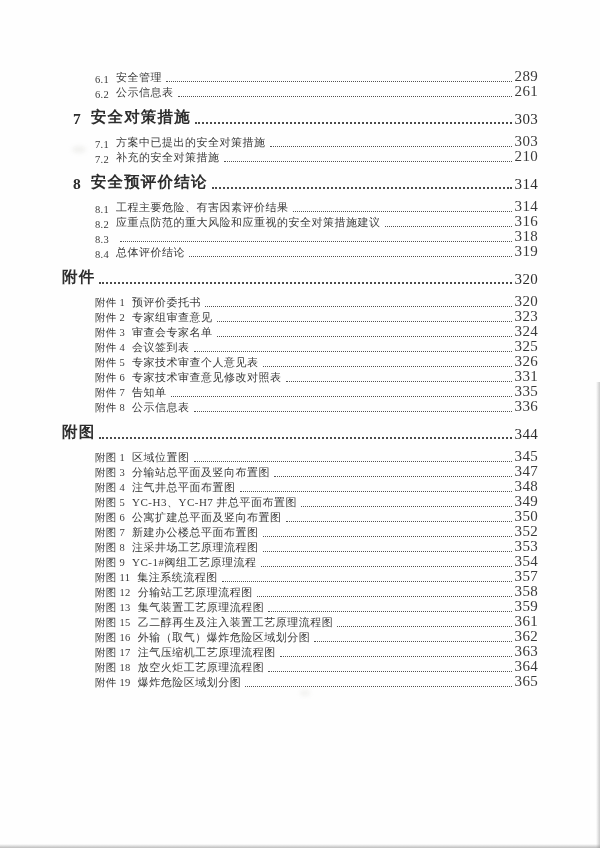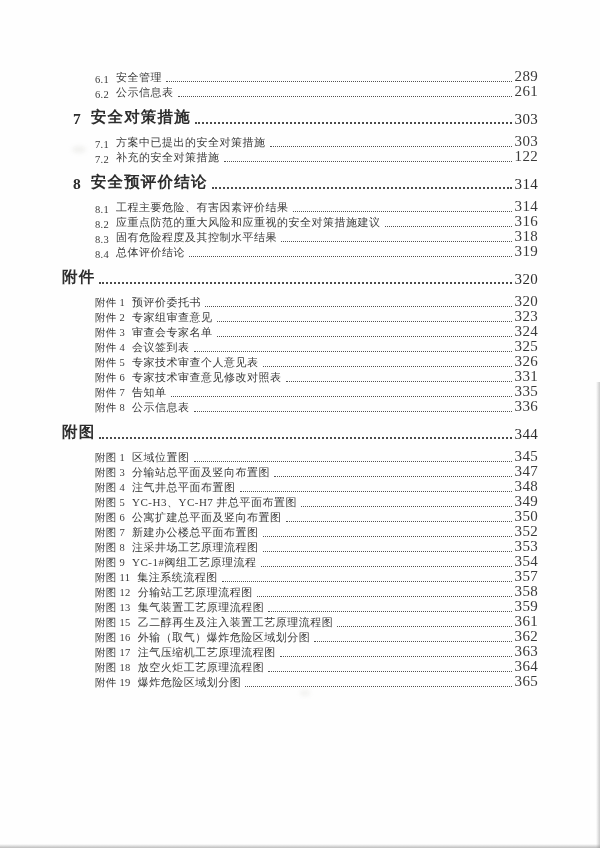--- a/index.html
+++ b/index.html
@@ -99,21 +99,21 @@
       <div class="row sub">
         <span class="num">7.1</span>
         <span class="ttl">方案中已提出的安全对策措施</span>
         <span class="leader"></span>
         <span class="pg">303</span>
       </div>
       <div class="row sub">
         <span class="num">7.2</span>
         <span class="ttl">补充的安全对策措施</span>
         <span class="leader"></span>
-        <span class="pg">122</span>
+        <span class="pg">210</span>
       </div>
       <div class="row h1 indent">
         <span class="num">8</span>
         <span class="ttl">安全预评价结论</span>
         <span class="leader"></span>
         <span class="pg">314</span>
       </div>
       <div class="row sub">
         <span class="num">8.1</span>
         <span class="ttl">工程主要危险、有害因素评价结果</span>
@@ -121,21 +121,20 @@
         <span class="pg">314</span>
       </div>
       <div class="row sub">
         <span class="num">8.2</span>
         <span class="ttl">应重点防范的重大风险和应重视的安全对策措施建议</span>
         <span class="leader"></span>
         <span class="pg">316</span>
       </div>
       <div class="row sub">
         <span class="num">8.3</span>
-        <span class="ttl">固有危险程度及其控制水平结果</span>
         <span class="leader"></span>
         <span class="pg">318</span>
       </div>
       <div class="row sub">
         <span class="num">8.4</span>
         <span class="ttl">总体评价结论</span>
         <span class="leader"></span>
         <span class="pg">319</span>
       </div>
       <div class="row h1">

